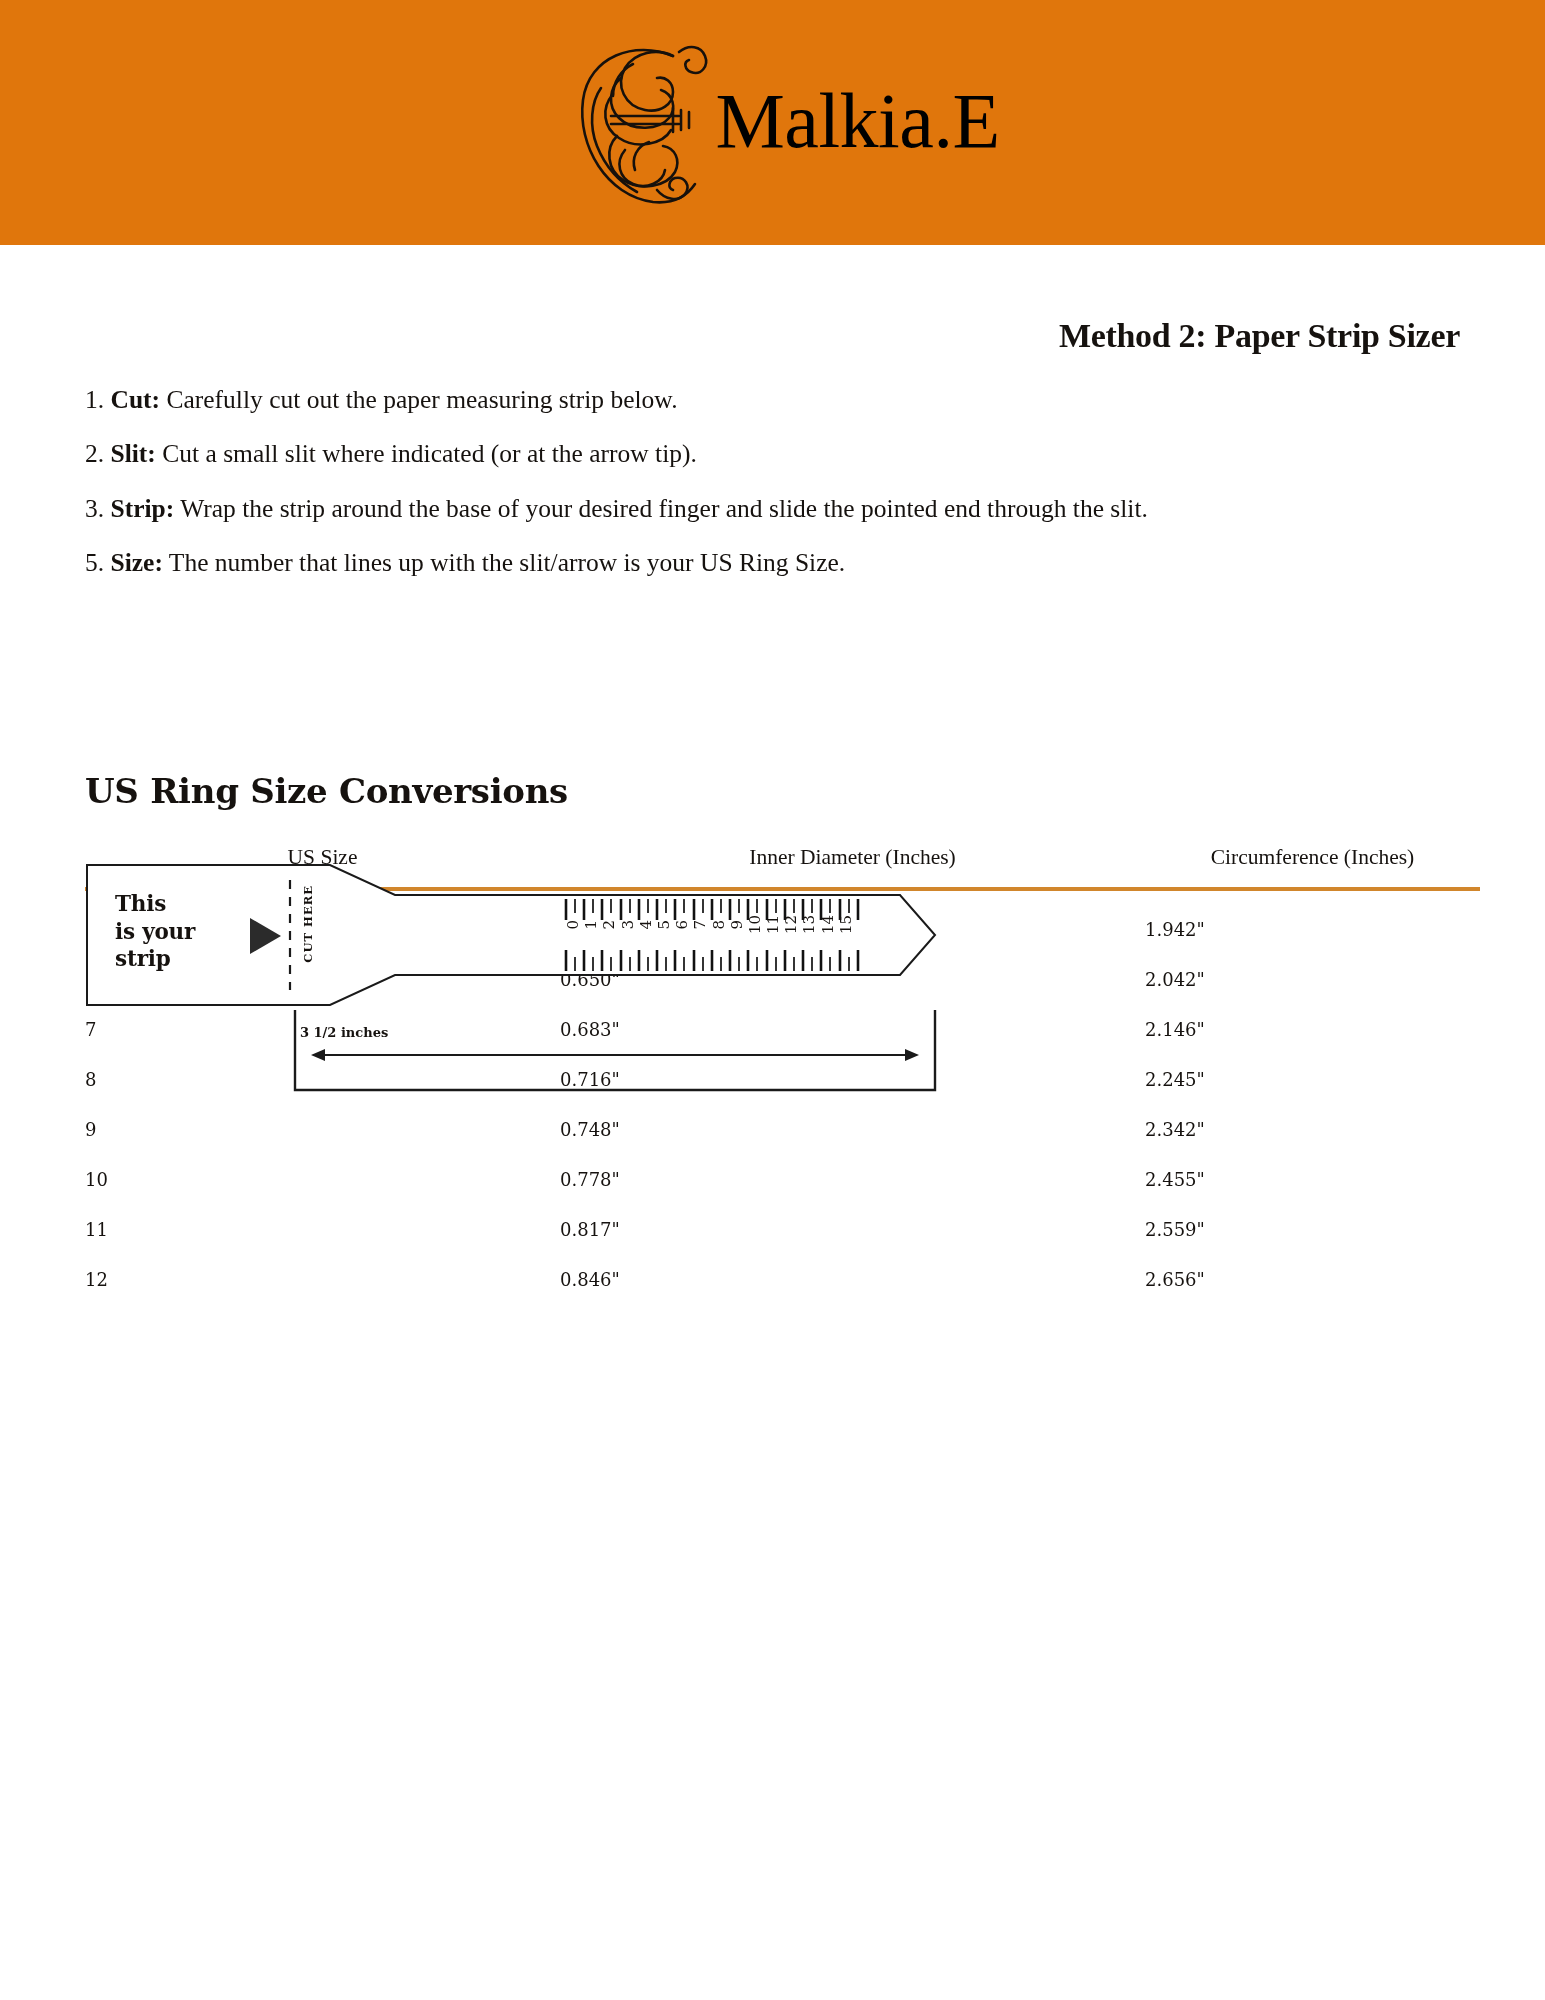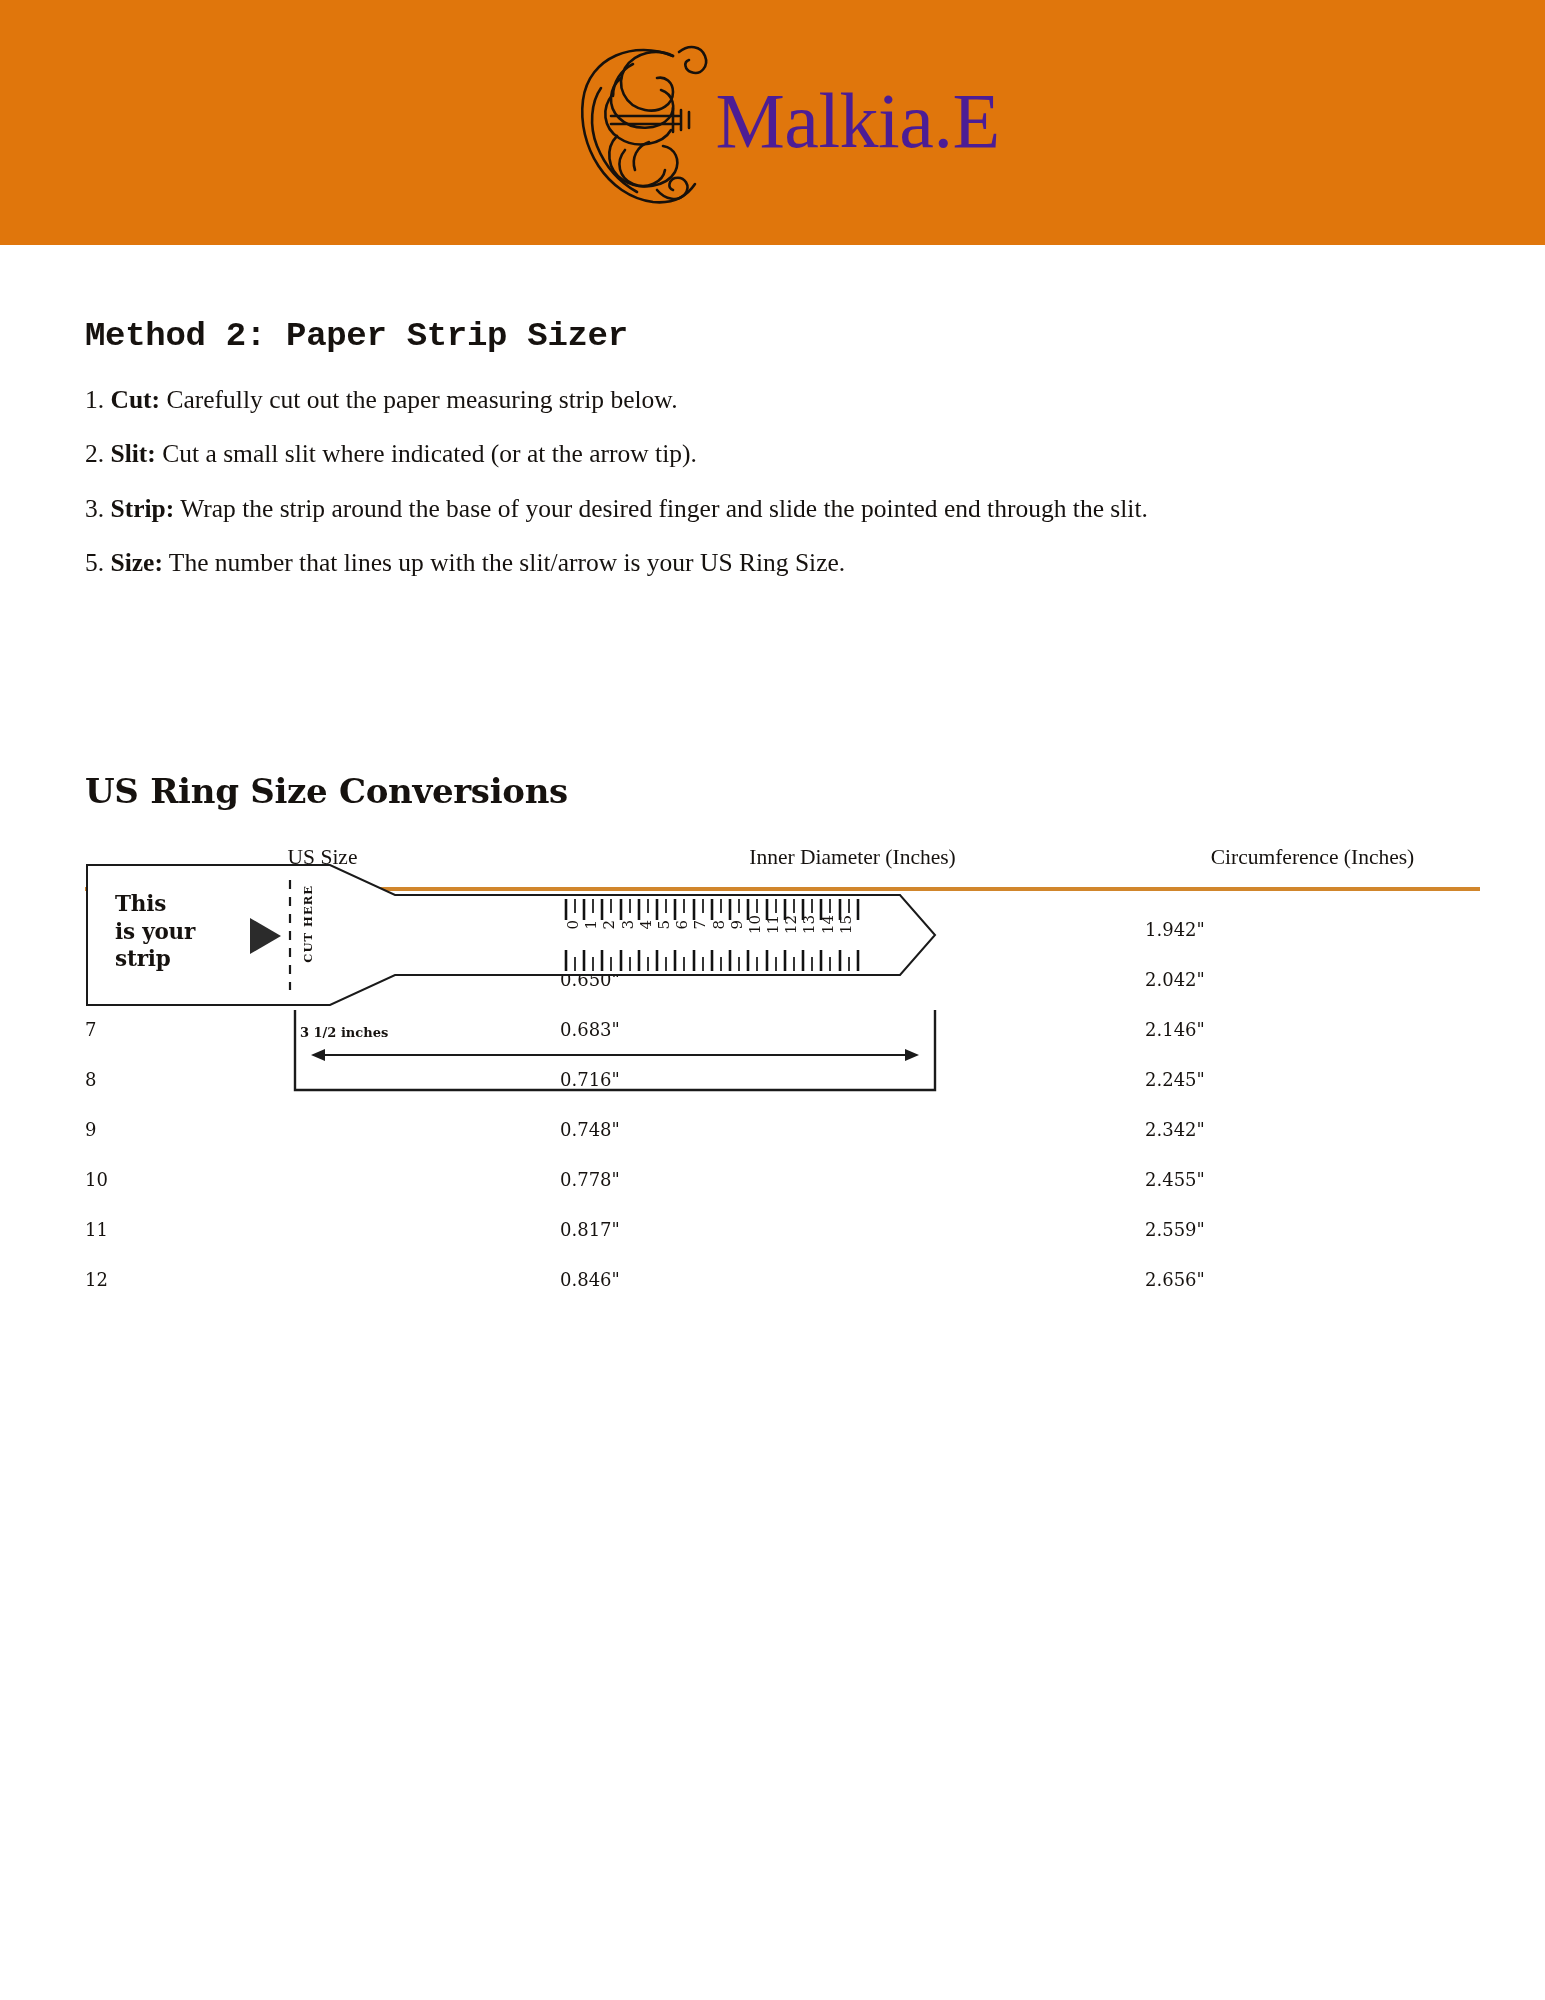--- a/index.html
+++ b/index.html
@@ -28,38 +28,39 @@
     display: flex;
     align-items: center;
     justify-content: center;
     transform: translateX(8px);
   }
   .logo-monogram { width: 160px; height: 185px; display: block; }
   .logo-wordmark {
     font-family: "Liberation Serif", serif;
     font-size: 78px;
     line-height: 1;
-    color: #4c1d95;
+    color: #000000;
     letter-spacing: -0.5px;
     margin-left: -6px;
     padding-bottom: 4px;
   }
 
   
   .page {
     padding: 0 85px;
   }
 
   h1.section-title {
-    font-family: Liberation Mono, monospace;
+    font-family: Liberation Serif, serif;
     font-weight: bold;
     font-size: 34px;
     letter-spacing: -0.3px;
     margin-top: 72px;
     margin-bottom: 22px;
+    text-align: right;
   }
 
   .step {
     font-size: 25.5px;
     line-height: 1.78;
     margin-bottom: 9px;
     max-width: 1340px;
   }
   .step b { font-weight: bold; }
 

